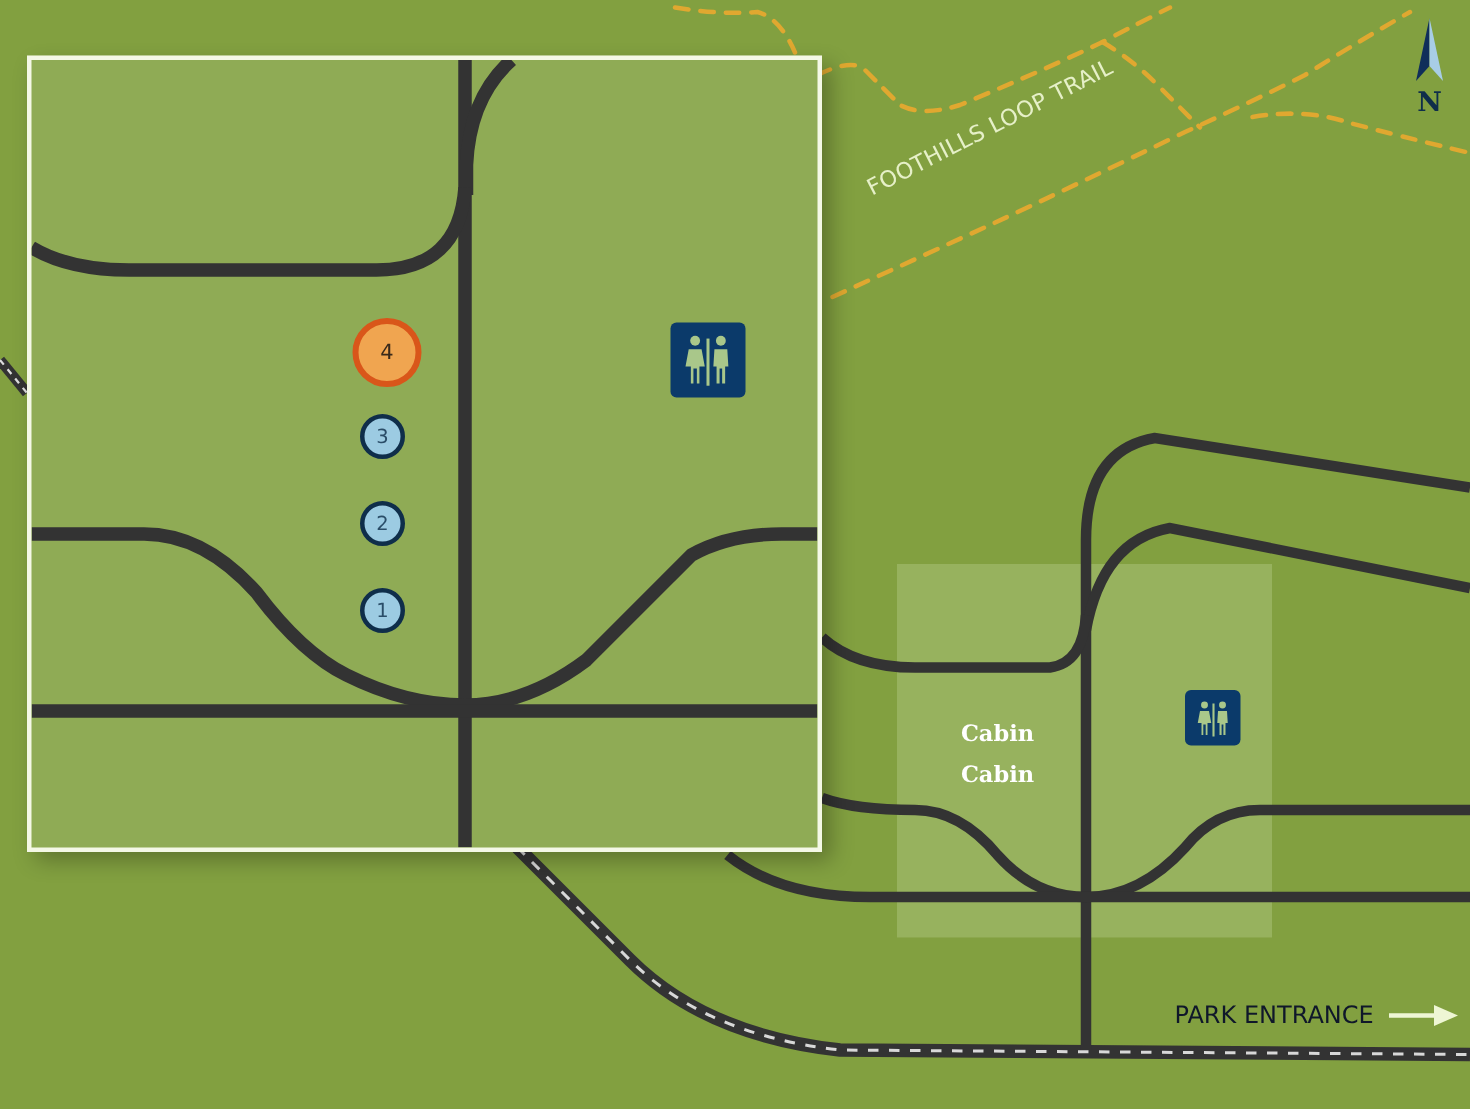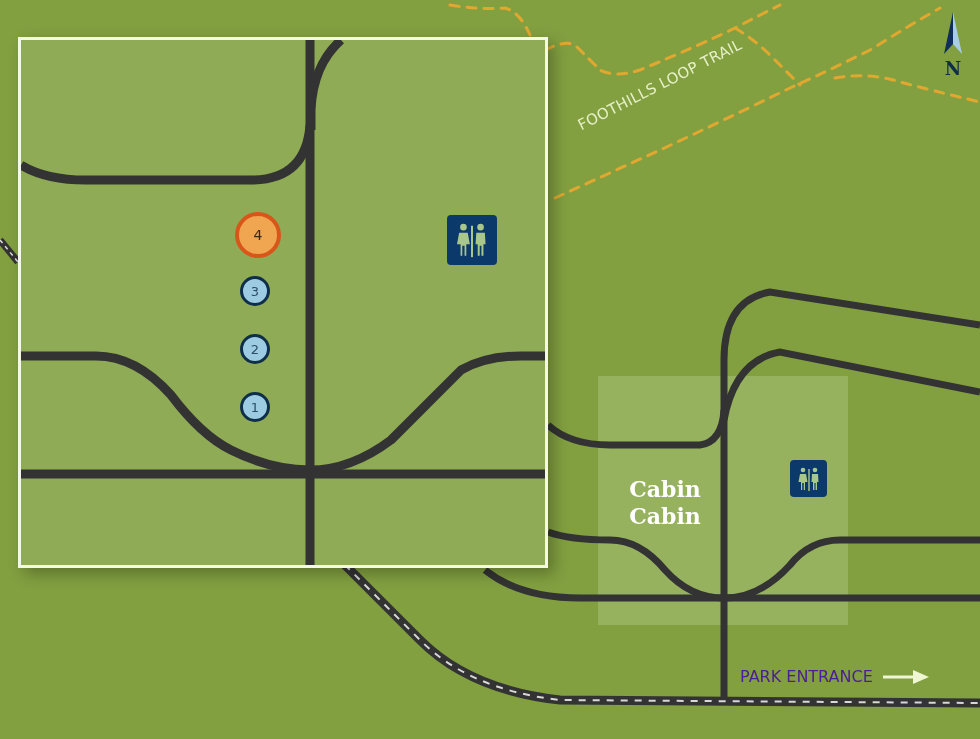--- a/index.html
+++ b/index.html
@@ -1,21 +1,21 @@
 <!DOCTYPE html>
 <html><head>
   <meta charset="utf-8">
   <style>
     html, body { margin: 0; padding: 0; }
     body { width: 980px; height: 739px; overflow: hidden; background: #82a040; font-family: "Liberation Sans", sans-serif; }
     #map { position: relative; width: 980px; height: 739px; background: #82a040; }
     svg.layer { position: absolute; left: 0; top: 0; }
     .label-trail { position: absolute; left: 575px; top: 118px; color: #e6f0c8; font-size: 15px; letter-spacing: 0.3px; transform: rotate(-27deg); transform-origin: left top; white-space: nowrap; font-family: "DejaVu Sans", sans-serif; }
-    .label-entrance { position: absolute; left: 740px; top: 667px; color: #4c1d95; font-size: 16px; font-family: "DejaVu Sans", sans-serif; white-space: nowrap; display: flex; align-items: center; gap: 10px; }
-    .cabin-label { position: absolute; left: 605px; top: 476px; width: 120px; text-align: center; color: #ffffff; font-family: "DejaVu Serif", serif; font-weight: bold; font-size: 22px; line-height: 27px; }
+    .label-entrance { position: absolute; left: 783px; top: 667px; color: #0f172a; font-size: 16px; font-family: "DejaVu Sans", sans-serif; white-space: nowrap; display: flex; align-items: center; gap: 10px; }
+    .cabin-label { position: absolute; left: 605px; top: 476px; width: 120px; text-align: center; color: #ffffff; font-family: "DejaVu Serif", serif; font-weight: bold; font-size: 15px; line-height: 27px; }
     .north { position: absolute; left: 938px; top: 10px; width: 30px; height: 72px; }
     .north-letter { position: absolute; left: 0; top: 48px; width: 30px; text-align: center; font-family: "DejaVu Serif", serif; font-weight: bold; font-size: 18px; color: #0f2e4a; }
     .inset { position: absolute; left: 18px; top: 37px; width: 524px; height: 525px; border: 3px solid #f4f8e6; background: #8fab55; box-shadow: 6px 6px 14px rgba(0,0,0,0.28); overflow: hidden; }
     .marker { position: absolute; width: 30px; height: 30px; border-radius: 50%; box-sizing: border-box; border: 3px solid #0f2e4a; background: #9ccbe2; color: #2a4d68; font-size: 13px; display: flex; align-items: center; justify-content: center; font-family: "DejaVu Sans", sans-serif; cursor: pointer; }
     .marker.active { width: 46px; height: 46px; border: 4px solid #d9561a; background: #f0a550; color: #3a2a1a; font-size: 14px; }
     .restroom { position: absolute; background: #0b3a6a; border-radius: 4px; display: flex; align-items: center; justify-content: center; cursor: pointer; }
   </style>
 </head>
 <body>
 

